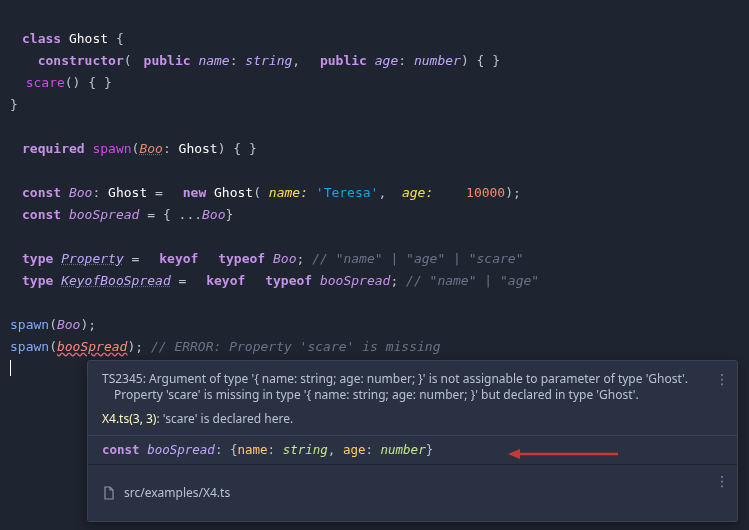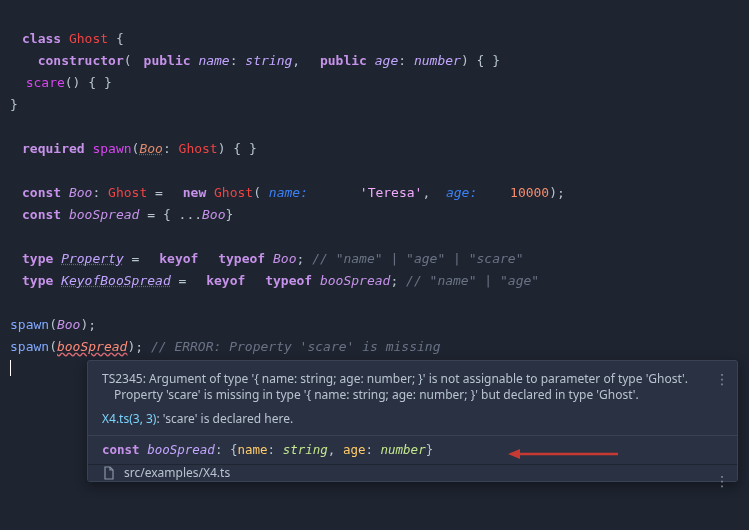--- a/index.html
+++ b/index.html
@@ -12,31 +12,31 @@
     width: 749px;
     height: 530px;
     overflow: hidden;
     position: relative;
   }
   .editor {
     padding: 6px 10px;
     white-space: pre;
   }
   .tok-kw { color: #c792ea; font-weight: bold; margin-left: 12px; }
-  .tok-cls { color: #ef4444; }
+  .tok-cls { color: #ffffff; }
   .tok-field { color: #c3a6ff; font-style: italic; }
   .tok-type { color: #c3a6ff; font-style: italic; }
   .tok-fn { color: #82aaff; }
   .tok-fnname { color: #d946ef; }
   .tok-param { color: #e08a6c; font-style: italic; text-decoration: underline dotted #5f6a7a; }
-  .tok-str { color: #f0abfc; margin-left: 44px; }
+  .tok-str { color: #0ea5e9; }
   .tok-num { color: #f78c6c; margin-left: 25px; }
   .tok-punct { color: #b8c4d0; }
   .tok-ident { color: #c792ea; font-style: italic; }
-  .tok-hint { color: #3b82f6; font-style: italic; }
+  .tok-hint { color: #fde047; font-style: italic; }
   .tok-typealias { color: #c3a6ff; font-style: italic; text-decoration: underline dotted #5f6a7a; }
   .tok-comment { color: #6a7385; font-style: italic; }
   .err { text-decoration: underline wavy #e06c75; color: #ff8b7a; font-style: italic;}
   .caret {
     display: inline-block;
     width: 1px;
     height: 16px;
     background: #ffffff;
     vertical-align: text-bottom;
   }
@@ -48,21 +48,21 @@
     background: #2a3142;
     border: 1px solid #3a4356;
     border-radius: 3px;
     box-shadow: 0 4px 12px rgba(0,0,0,0.4);
     font-family: -apple-system, system-ui, sans-serif;
     font-size: 12px;
     line-height: 16px;
     color: #b8c4d0;
   }
   .popup-body { padding: 10px 14px 8px 14px; position: relative;}
-  .popup-link { color: #7dd3fc; cursor: pointer; }
+  .popup-link { color: #fef9c3; cursor: pointer; }
   .popup-actions { margin-top: 8px; display: flex; gap: 18px; align-items: center; }
   .kbdhint { color: #6a7385; font-size: 11px; }
   .more-icon {
     position: absolute;
     right: 8px; top: 10px;
     color: #8a94a8;
     cursor: pointer;
     font-size: 14px;
     letter-spacing: 0;
   }
@@ -75,21 +75,21 @@
   }
   .arrow {
     position: absolute;
     left: 420px;
     top: 12px;
     width: 110px;
     height: 12px;
   }
   .popup-file {
     border-top: 1px solid #1e2430;
-    padding: 0 14px;
+    padding: 20px 14px;
     display: flex;
     align-items: center;
     gap: 8px;
     position: relative;
     background: #2a3142;
   }
   .file-icon {
     width: 14px; height: 14px;
     display: inline-flex; align-items: center; justify-content: center;
     color: #8a94a8;

